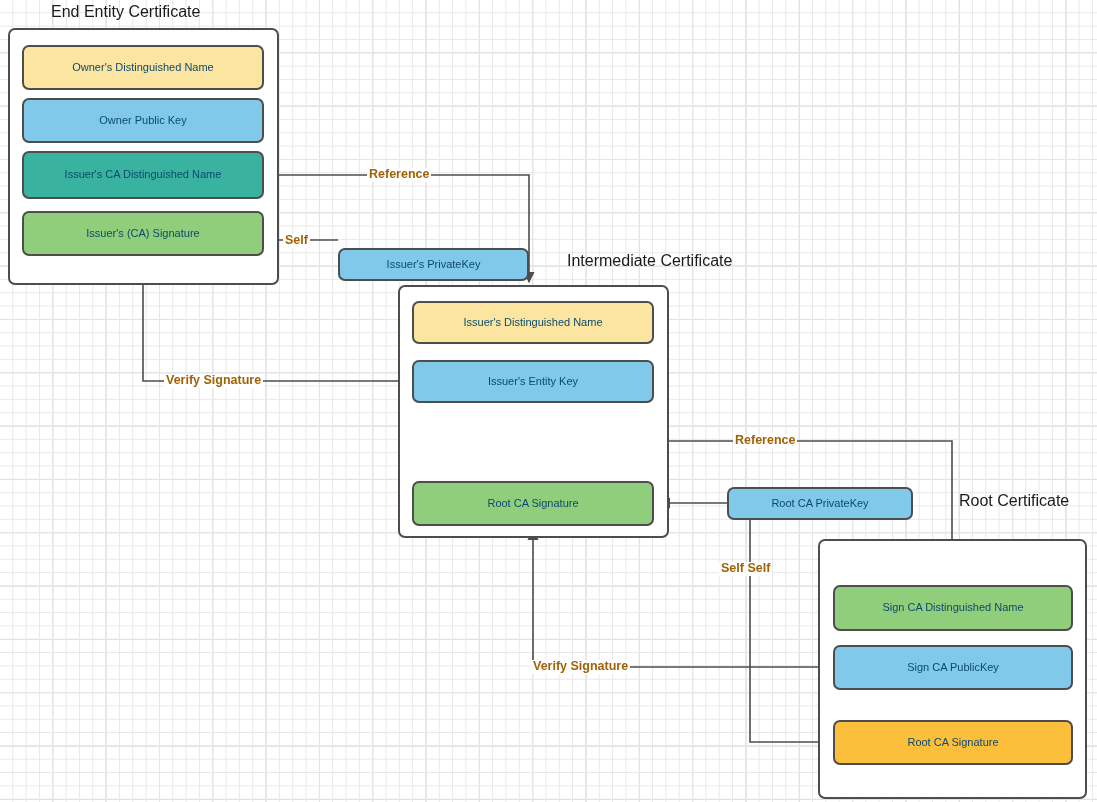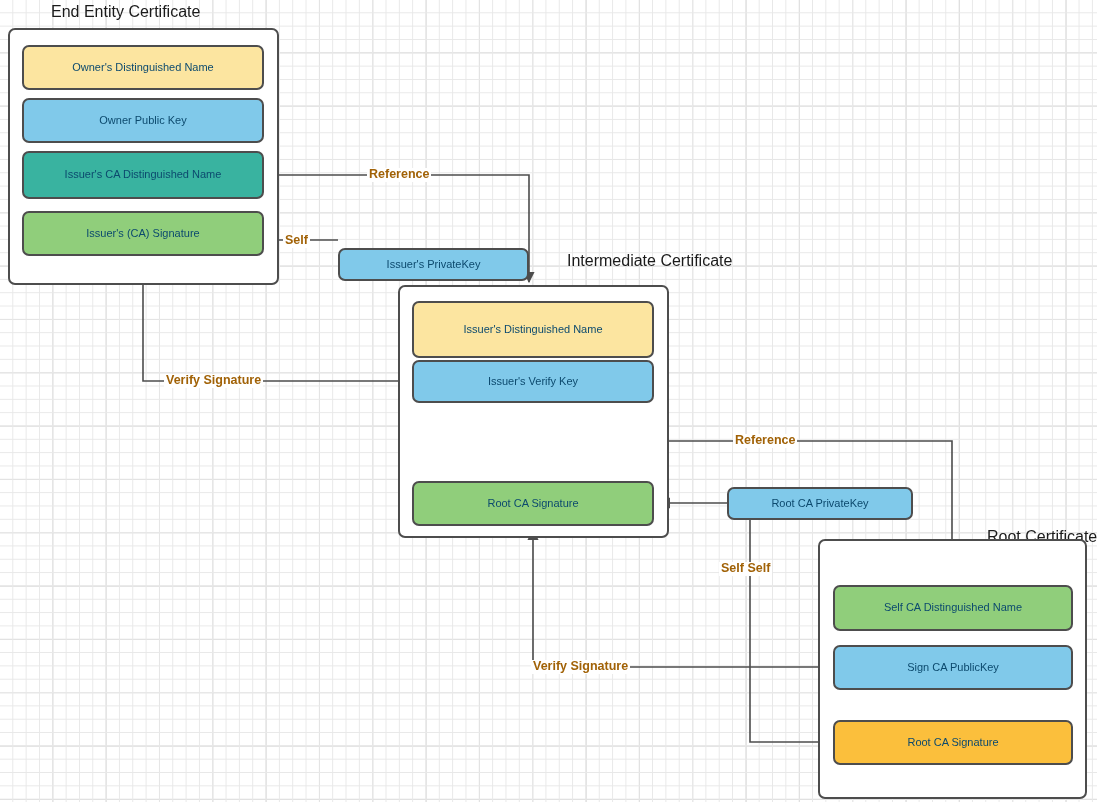--- a/index.html
+++ b/index.html
@@ -102,42 +102,42 @@
 
     <path d="M 727 503 L 660 503" fill="none" stroke="#4d4d4d" stroke-width="1.6" marker-end="url(#arrow)"></path>
 
     <path d="M 750 520 L 750 742 L 828 742" fill="none" stroke="#4d4d4d" stroke-width="1.6" marker-end="url(#arrow)"></path>
 
     <path d="M 833 667 L 533 667 L 533 530" fill="none" stroke="#4d4d4d" stroke-width="1.6" marker-end="url(#arrow)"></path>
   </svg>
 
   <div class="group-title" style="left:51px; top:3px;">End Entity Certificate</div>
   <div class="group-title" style="left:567px; top:252px;">Intermediate Certificate</div>
-  <div class="group-title" style="left:959px; top:528px;margin-left:28px;">Root Certificate</div>
+  <div class="group-title" style="left:959px; top:492px;">Root Certificate</div>
 
   <div class="container-box" style="left:8px; top:28px; width:271px; height:257px;"></div>
 
   <div class="node c-yellow" style="left:22px; top:45px; width:242px; height:45px;">Owner's Distinguished Name</div>
   <div class="node c-blue" style="left:22px; top:98px; width:242px; height:45px;">Owner Public  Key</div>
   <div class="node c-teal" style="left:22px; top:151px; width:242px; height:48px;">Issuer's CA Distinguished Name</div>
   <div class="node c-green" style="left:22px; top:211px; width:242px; height:45px;">Issuer's (CA) Signature</div>
 
   <div class="node c-blue" style="left:338px; top:225px; width:191px; height:33px;margin-top:23px;">Issuer's PrivateKey</div>
 
   <div class="container-box" style="left:398px; top:285px; width:271px; height:253px;"></div>
 
-  <div class="node c-yellow" style="left:412px; top:301px; width:242px; height:57px;">Issuer's Distinguished Name</div>
-  <div class="node c-blue" style="left:412px; top:360px; width:242px; height:43px;">Issuer's Verify  Key</div>
+  <div class="node c-yellow" style="left:412px; top:301px; width:242px; height:43px;">Issuer's Distinguished Name</div>
+  <div class="node c-blue" style="left:412px; top:360px; width:242px; height:43px;">Issuer's Entity  Key</div>
   <div class="node c-green" style="left:412px; top:481px; width:242px; height:45px;">Root CA Signature</div>
 
   <div class="node c-blue" style="left:727px; top:487px; width:186px; height:33px;">Root CA PrivateKey</div>
 
   <div class="container-box" style="left:818px; top:539px; width:269px; height:260px;"></div>
 
-  <div class="node c-green" style="left:833px; top:585px; width:240px; height:46px;">Self CA Distinguished Name</div>
+  <div class="node c-green" style="left:833px; top:585px; width:240px; height:46px;">Sign CA Distinguished Name</div>
   <div class="node c-blue" style="left:833px; top:645px; width:240px; height:45px;">Sign CA PublicKey</div>
   <div class="node c-orange" style="left:833px; top:720px; width:240px; height:45px;">Root CA Signature</div>
 
   <div class="edge-label" style="left:367px; top:168px;">Reference</div>
 
   <div class="edge-label" style="left:283px; top:234px;">Self</div>
 
   <div class="edge-label" style="left:164px; top:374px;">Verify Signature</div>
 
   <div class="edge-label" style="left:733px; top:434px;">Reference</div>

